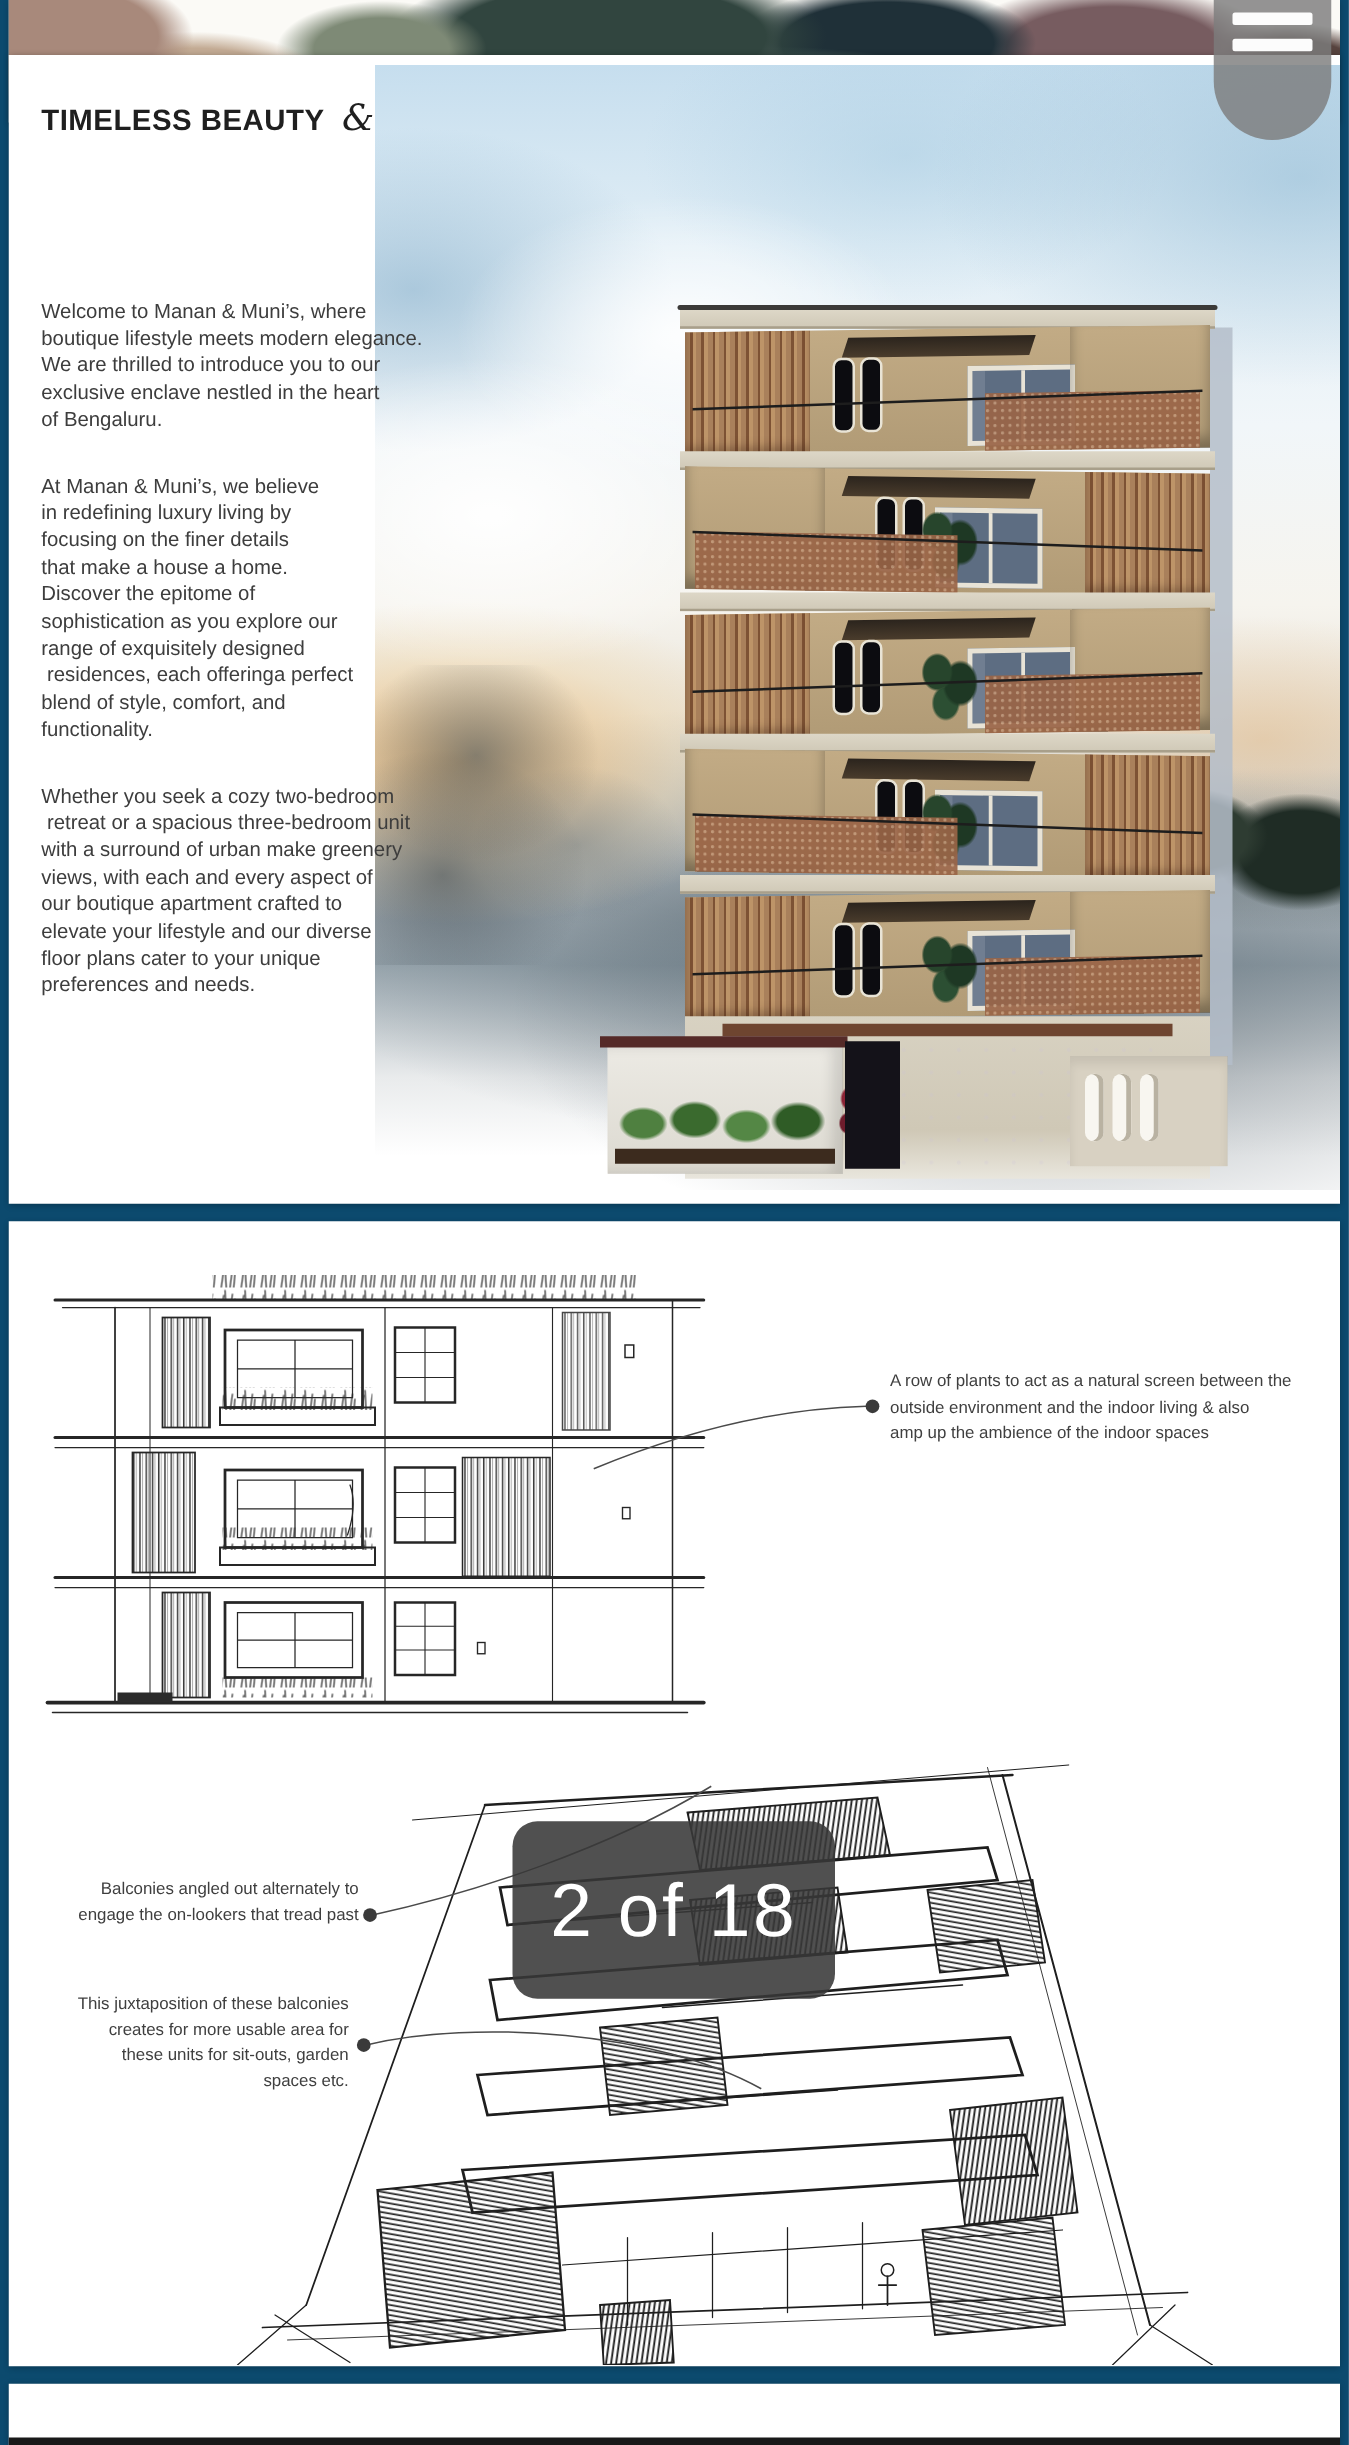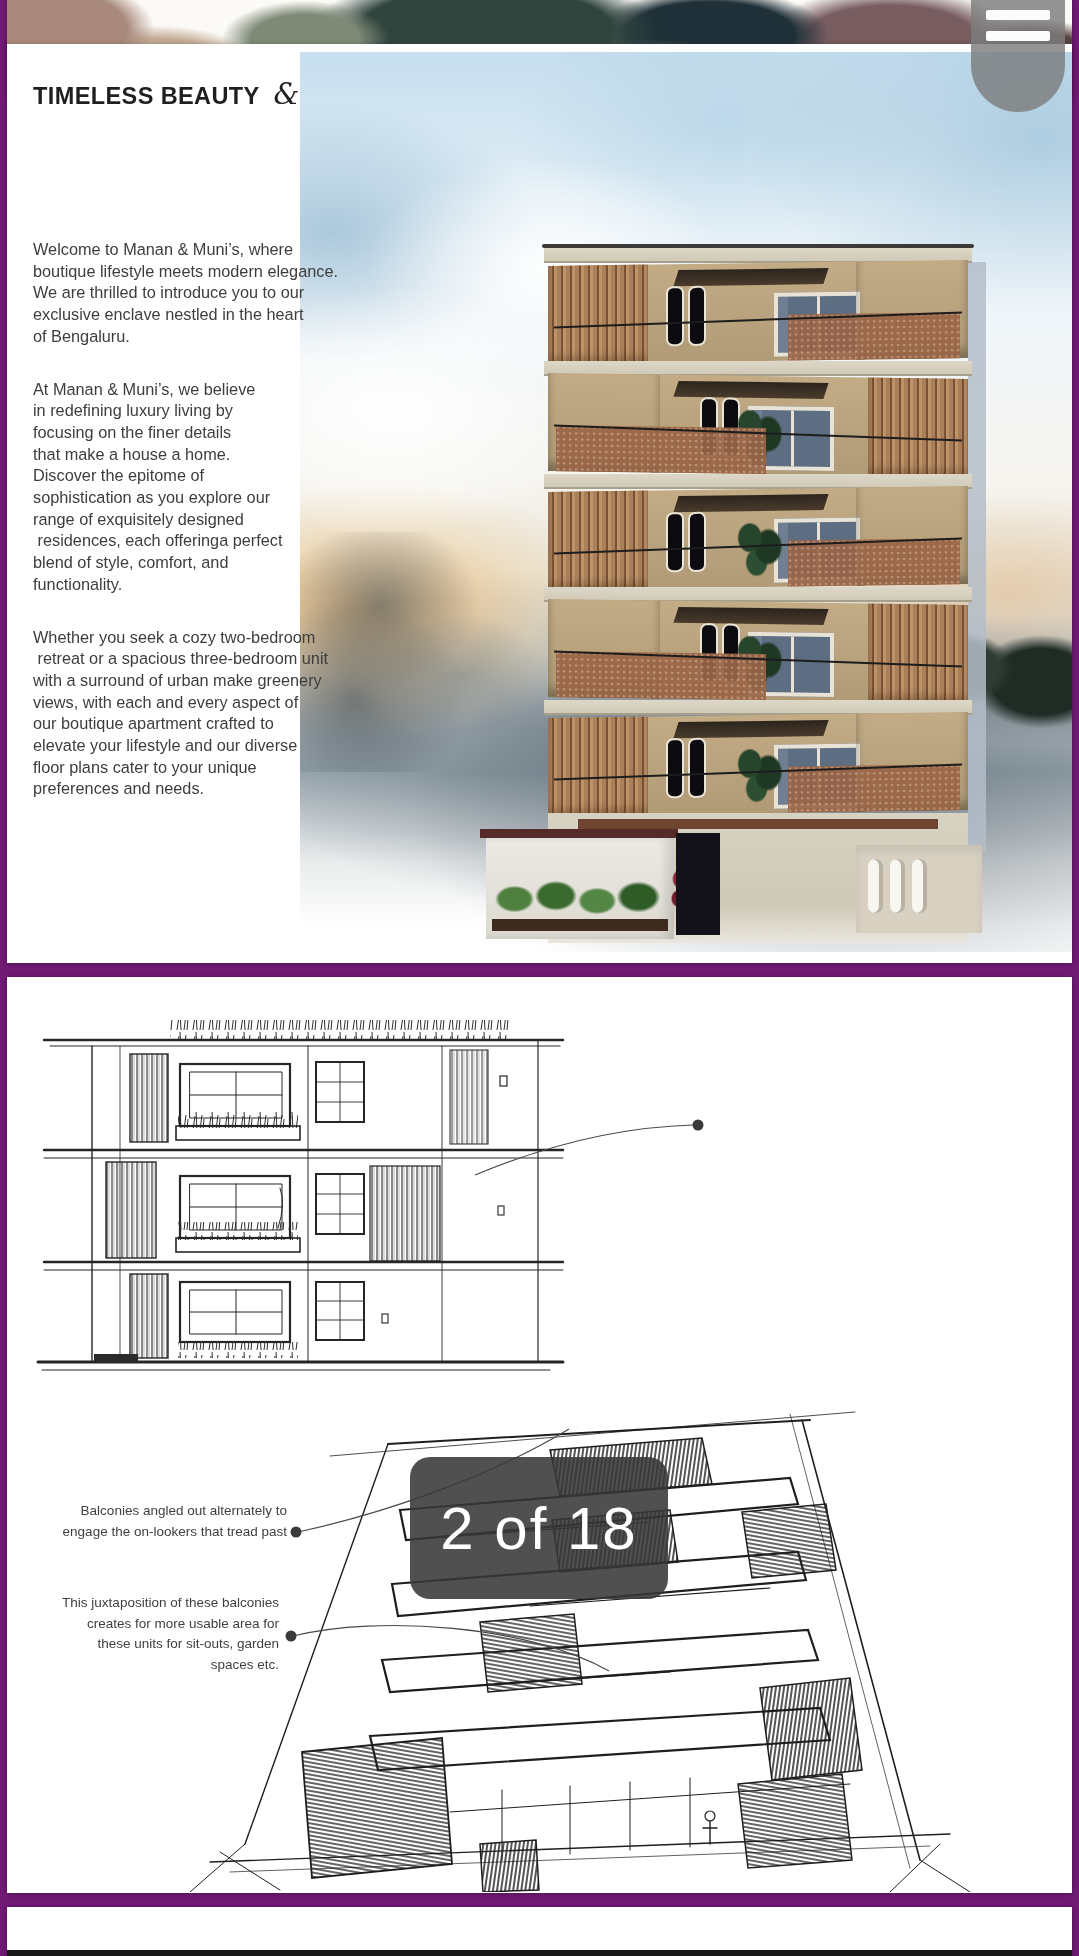--- a/index.html
+++ b/index.html
@@ -1,17 +1,17 @@
 <!DOCTYPE html>
 <html><head>
 <meta charset="utf-8">
 <style>
   html,body{margin:0;padding:0;}
   body{background:#d6d6d6;font-family:"Liberation Sans",sans-serif;}
-  .viewport{position:relative;width:1079px;height:1956px;overflow:hidden;background:#701a75;}
+  .viewport{position:relative;width:1079px;height:1956px;overflow:hidden;background:#0c4a6e;}
   .page-card{position:absolute;left:7px;width:1065px;background:#fff;box-shadow:0 1px 5px rgba(0,0,0,.30);}
 
   
   .strip{top:0;height:98px;background:
     radial-gradient(ellipse 140px 70px at 4% 30%, #a8897b 0 55%, rgba(168,137,123,0) 75%),
     radial-gradient(ellipse 150px 60px at 14% 70%, #c3ab94 0 50%, rgba(195,171,148,0) 72%),
     radial-gradient(ellipse 120px 55px at 28% 40%, #7e8a76 0 45%, rgba(126,138,118,0) 70%),
     radial-gradient(ellipse 230px 75px at 45% 30%, #31453f 0 55%, rgba(49,69,63,0) 76%),
     radial-gradient(ellipse 260px 55px at 56% 78%, #47605a 0 50%, rgba(71,96,90,0) 72%),
     radial-gradient(ellipse 170px 65px at 66% 35%, #1f3038 0 50%, rgba(31,48,56,0) 70%),
@@ -374,20 +374,23 @@
         <path d="M291 555 C 370 538, 480 502, 562 452"></path>
         <path d="M286 659 C 372 638, 520 648, 602 694"></path>
       </g>
       <g fill="#3a3a3a">
         <circle cx="691" cy="148" r="5.5"></circle>
         <circle cx="289" cy="555" r="5.5"></circle>
         <circle cx="284" cy="659" r="5.5"></circle>
       </g>
     </svg>
 
+    <div class="ann ann1">A row of plants to act as a natural screen between the
+outside environment and the indoor living &amp; also
+amp up the ambience of the indoor spaces</div>
     <div class="ann ann2">Balconies angled out alternately to
 engage the on-lookers that tread past</div>
     <div class="ann ann3">This juxtaposition of these balconies
 creates for more usable area for
 these units for sit-outs, garden
 spaces etc.</div>
   </div>
 
   <div class="page-card page3">
     <div class="dark-strip"></div>

